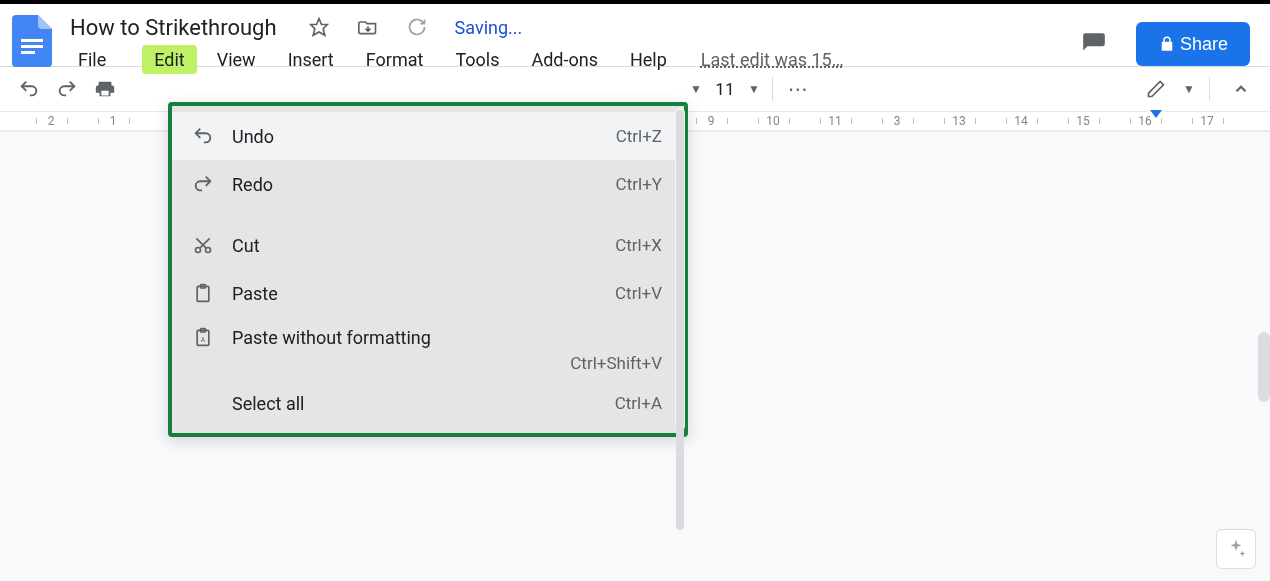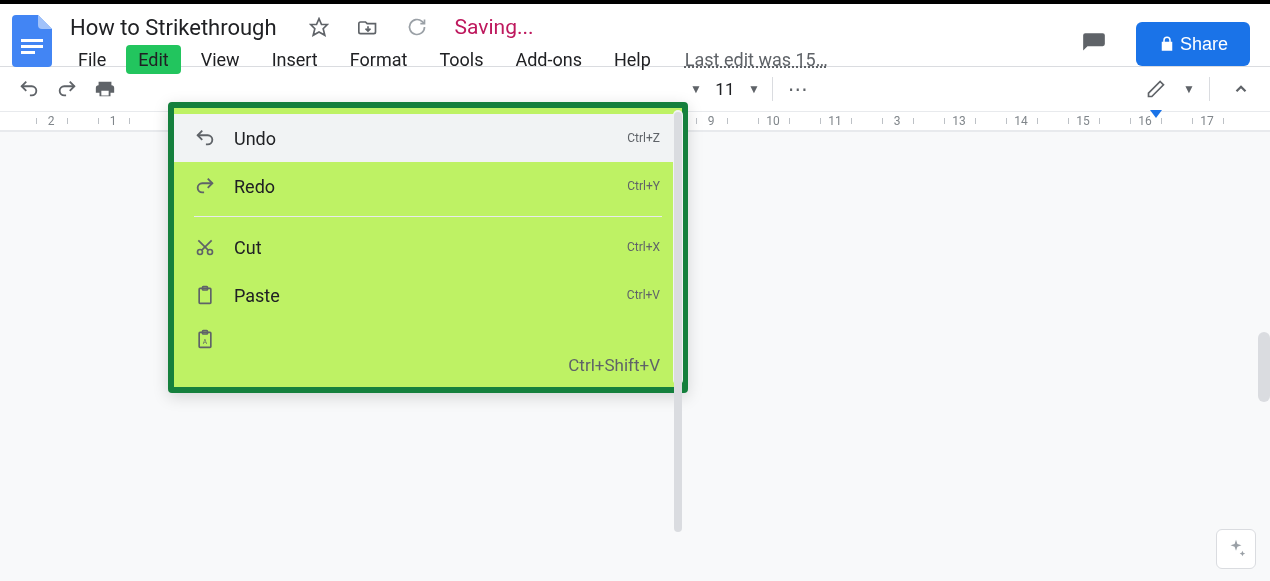--- a/index.html
+++ b/index.html
@@ -28,32 +28,32 @@
   .title-block { flex: 1; }
   .title-row {
     display: flex; align-items: center; gap: 27px;
     height: 30px;
   }
   .doc-title {
     font-size: 22px; color: #202124; font-weight: 400;
     padding: 0 4px;
   }
   .title-icon { width: 22px; height: 22px; display: inline-flex; align-items: center; justify-content: center; color: #5f6368; }
-  .saving { font-size: 21px; color: #be185d; text-align: center; }
+  .saving { font-size: 18px; color: #1d4ed8; text-align: center; }
   .menu-row {
     display: flex; align-items: center; gap: 8px;
     height: 30px; margin-top: 2px;
   }
   .menu-item {
     font-size: 18px; color: #202124;
     padding: 4px 12px;
     cursor: pointer;
     border-radius: 4px;
   }
-  .menu-item.active { background: #22c55e; }
+  .menu-item.active { background: #bef264; margin-left: 16px; }
   .last-edit {
     font-size: 18px; color: #5f6368;
     text-decoration: underline dotted;
     margin-left: 14px;
     cursor: pointer;
   }
   .header-right {
     display: flex; align-items: center; gap: 28px;
     padding-right: 10px;
     margin-top: 10px;
@@ -138,22 +138,22 @@
     color: #000;
     text-decoration: line-through;
     background: #d7d7d7;
     padding: 1px 2px;
   }
   
   .dropdown {
     position: absolute;
     left: 168px; top: 102px;
     width: 520px;
-    background: #bef264;
-    border: 6px solid #15803d;
+    background: #e5e5e5;
+    border: 4px solid #15803d;
     border-radius: 4px;
     box-shadow: 0 4px 16px rgba(0,0,0,0.15);
     z-index: 50;
     padding: 6px 0;
   }
   .dd-scroll {
     position: absolute; right: -1px; top: 2px; bottom: 2px; width: 10px;
     background: #f1f3f4; border-radius: 5px;
   }
   .dd-scroll-thumb {
@@ -164,21 +164,21 @@
     display: flex; align-items: center;
     height: 48px;
     padding: 0 22px 0 18px;
     font-size: 18px;
     color: #202124;
     cursor: pointer;
   }
   .dd-item.hover { background: #f1f3f4; }
   .dd-icon { width: 26px; height: 26px; margin-right: 16px; color: #5f6368; display: inline-flex; align-items: center; justify-content: center; }
   .dd-label { flex: 1; }
-  .dd-shortcut { color: #5f6368; font-size: 12px; }
+  .dd-shortcut { color: #5f6368; font-size: 17px; }
   .dd-sep { height: 1px; background: #e8eaed; margin: 6px 20px; }
   .dd-sub {
     display: flex; justify-content: flex-end;
     padding: 0 22px 6px 60px;
     color: #5f6368; font-size: 17px;
     margin-top: -4px;
   }
   .explore-btn {
     position: absolute; right: 14px; bottom: 12px;
     width: 40px; height: 40px;
@@ -369,18 +369,24 @@
     <span class="dd-shortcut">Ctrl+V</span>
   </div>
   <div class="dd-item" style="height:40px">
     <span class="dd-icon">
       <svg width="20" height="20" viewBox="0 0 24 24" fill="none" stroke="#5f6368" stroke-width="2">
           <rect x="5" y="4" width="14" height="18" rx="1"></rect>
           <rect x="9" y="2" width="6" height="4" rx="1"></rect>
           <text x="12" y="18" font-size="8" fill="#5f6368" text-anchor="middle" stroke="none">A</text>
         </svg>
     </span>
+    <span class="dd-label">Paste without formatting</span>
   </div>
   <div class="dd-sub">Ctrl+Shift+V</div>
+  <div class="dd-item">
+    <span class="dd-icon"></span>
+    <span class="dd-label">Select all</span>
+    <span class="dd-shortcut">Ctrl+A</span>
+  </div>
   <div class="dd-scroll">
     <div class="dd-scroll-thumb"></div>
   </div>
 </div>
 
 </body></html>

